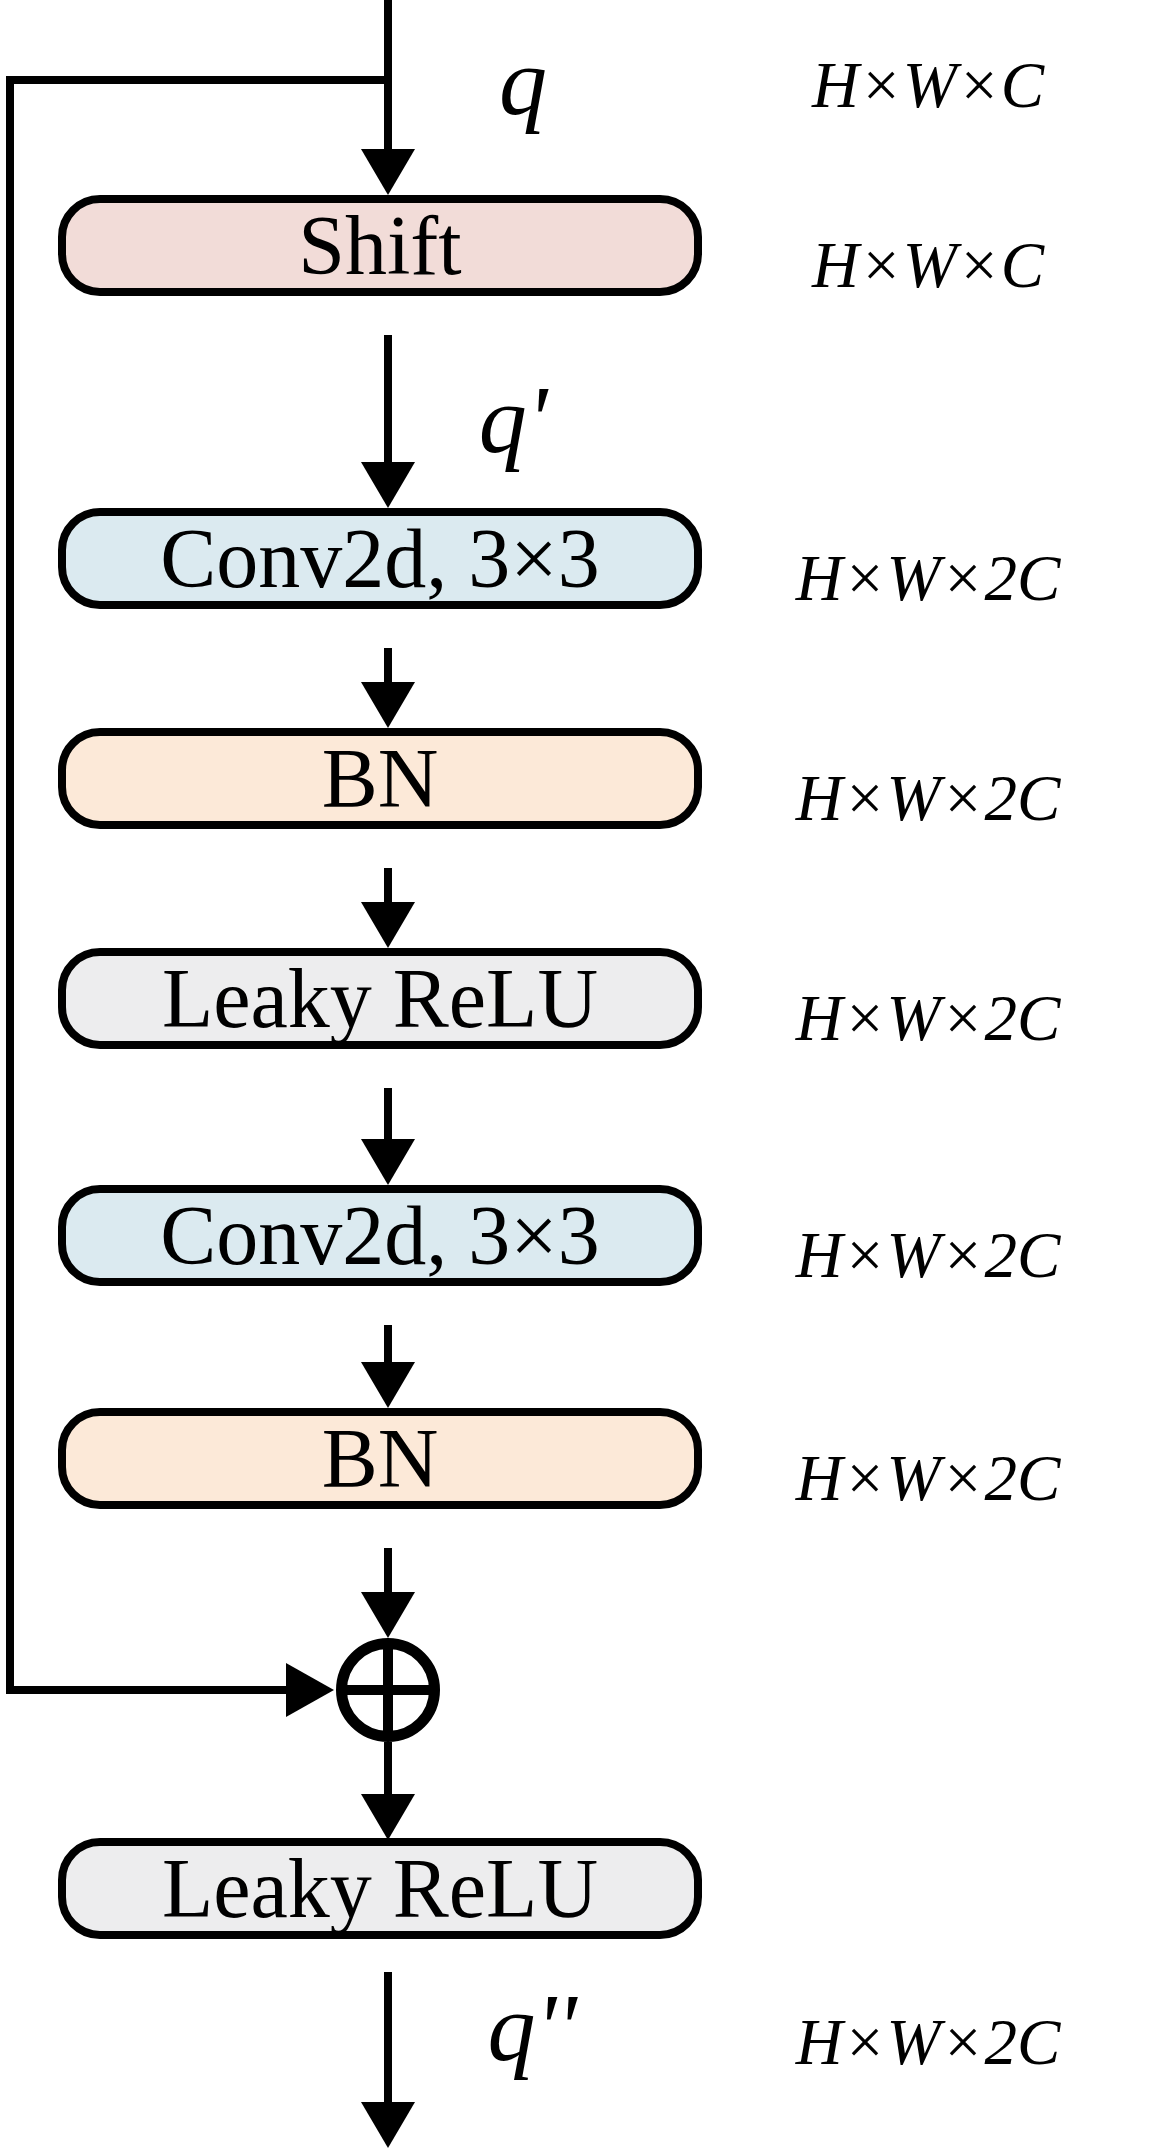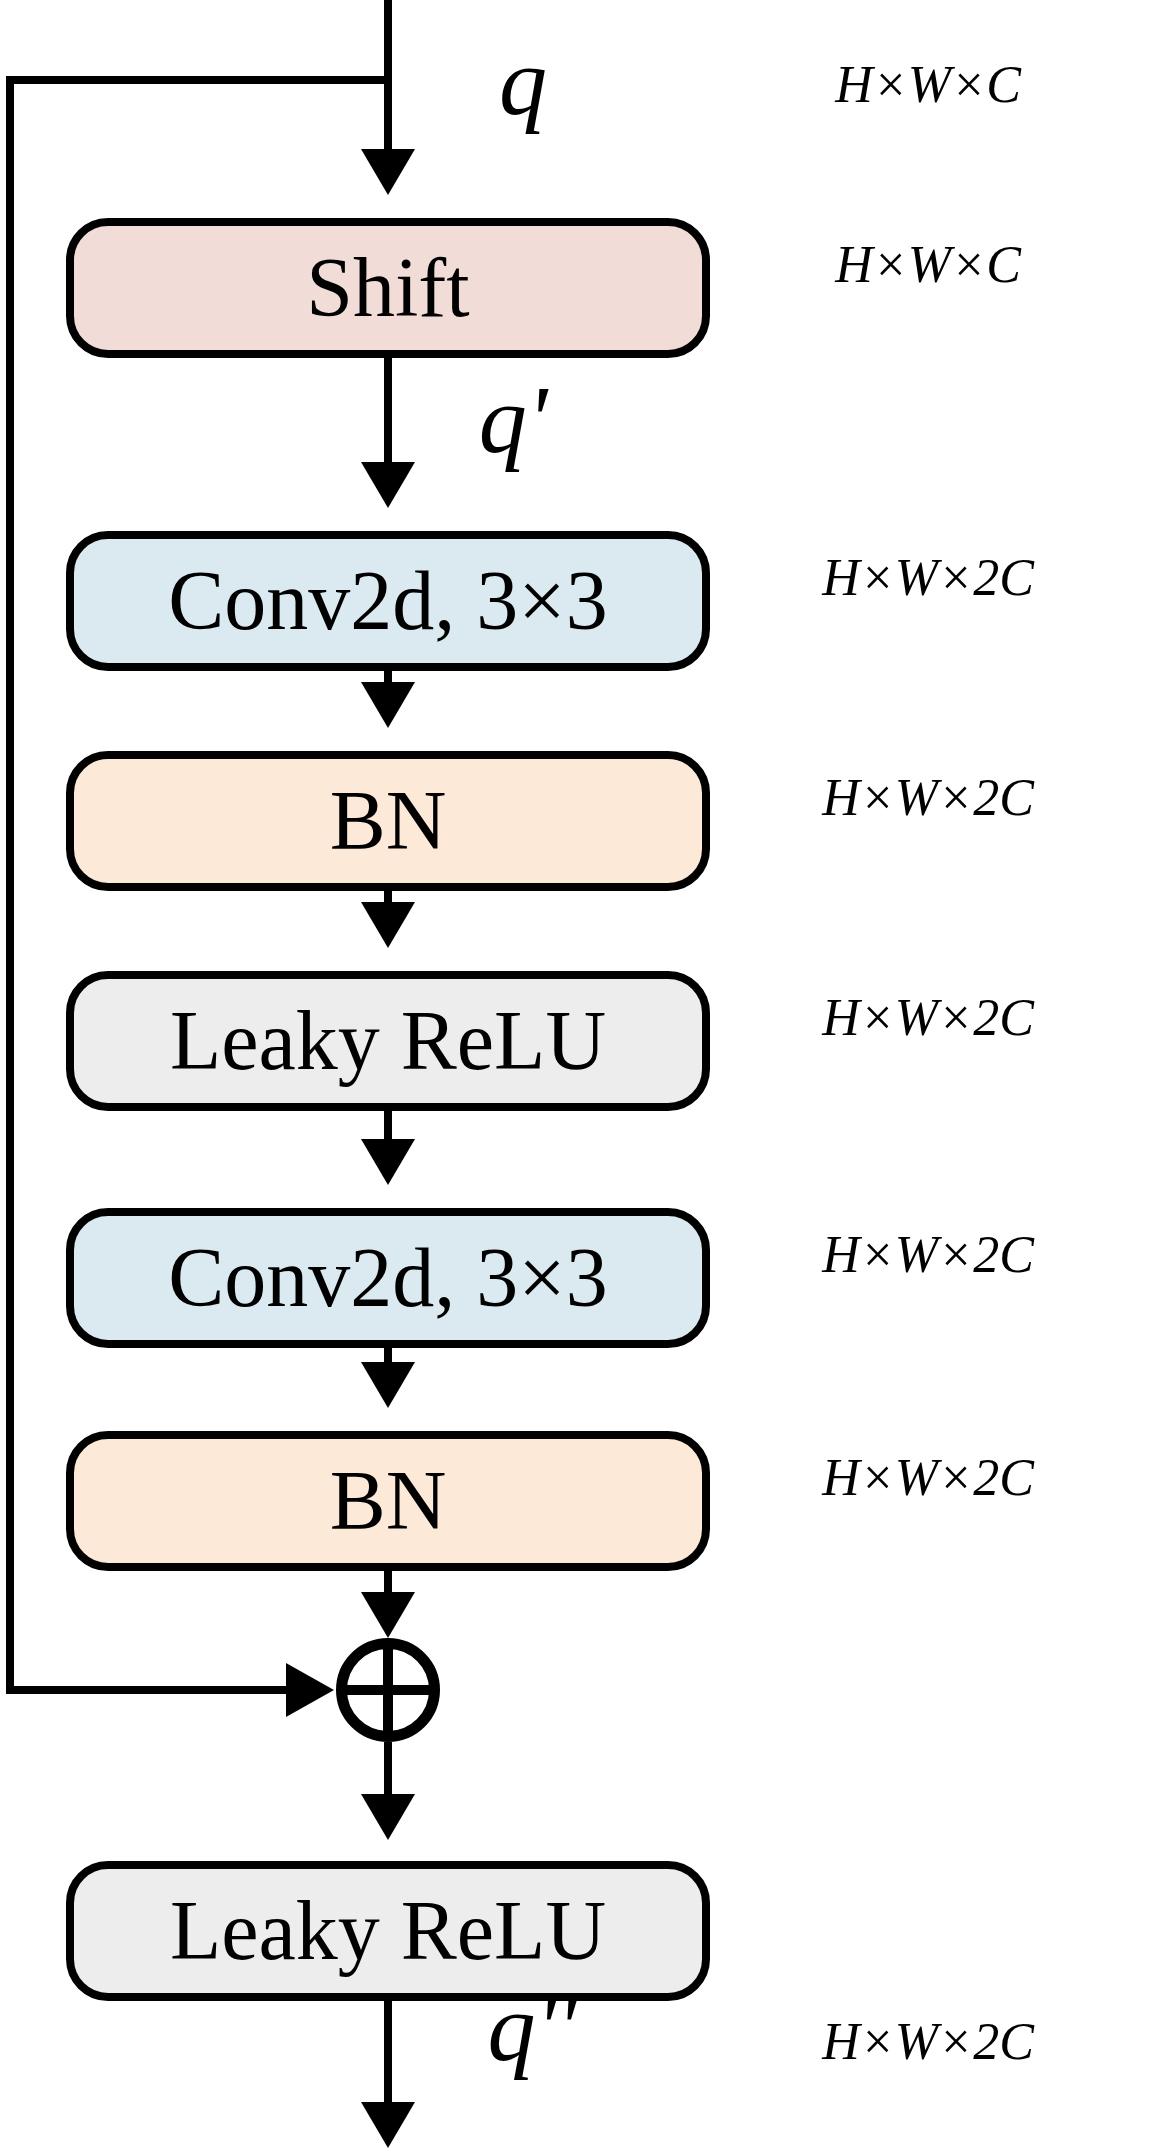--- a/index.html
+++ b/index.html
@@ -16,40 +16,40 @@
   }
   .head-right{
     position:absolute;width:0;height:0;
     border-top:27px solid transparent;border-bottom:27px solid transparent;
     border-left:48px solid #000;
   }
   
   .hline{position:absolute;height:8px;background:#000;}
   
   .box{
-    position:absolute;left:66px;width:644px;height:140px;box-sizing:border-box;
+    position:absolute;left:58px;width:644px;height:101px;box-sizing:border-box;
     border:8px solid #000;border-radius:42px;
     display:flex;align-items:center;justify-content:center;
-    font-size:84px;line-height:1;white-space:nowrap;margin-top:23px;
+    font-size:84px;line-height:1;white-space:nowrap;
   }
   
   .sum{
     position:absolute;left:336px;top:1638px;width:104px;height:104px;box-sizing:border-box;
     border:11px solid #000;border-radius:50%;background:#fff;
   }
   .sum::before{content:"";position:absolute;left:0;right:0;top:50%;height:10px;margin-top:-5px;background:#000;}
   .sum::after{content:"";position:absolute;top:0;bottom:0;left:50%;width:10px;margin-left:-5px;background:#000;}
   
   .lbl{
     position:absolute;transform:translate(-50%,-50%);
     font-style:italic;font-size:96px;line-height:1;white-space:nowrap;
   }
   .dim{
     position:absolute;left:928px;transform:translate(-50%,-50%);
-    font-style:italic;font-size:52px;line-height:1;white-space:nowrap;
+    font-style:italic;font-size:65px;line-height:1;white-space:nowrap;
   }
 </style>
 </head>
 <body>
 
 <div class="canvas">
 
   <div class="vline" style="top:0;height:152px"></div>
   <div class="vline" style="top:335px;height:128px"></div>
   <div class="vline" style="top:648px;height:36px"></div>

